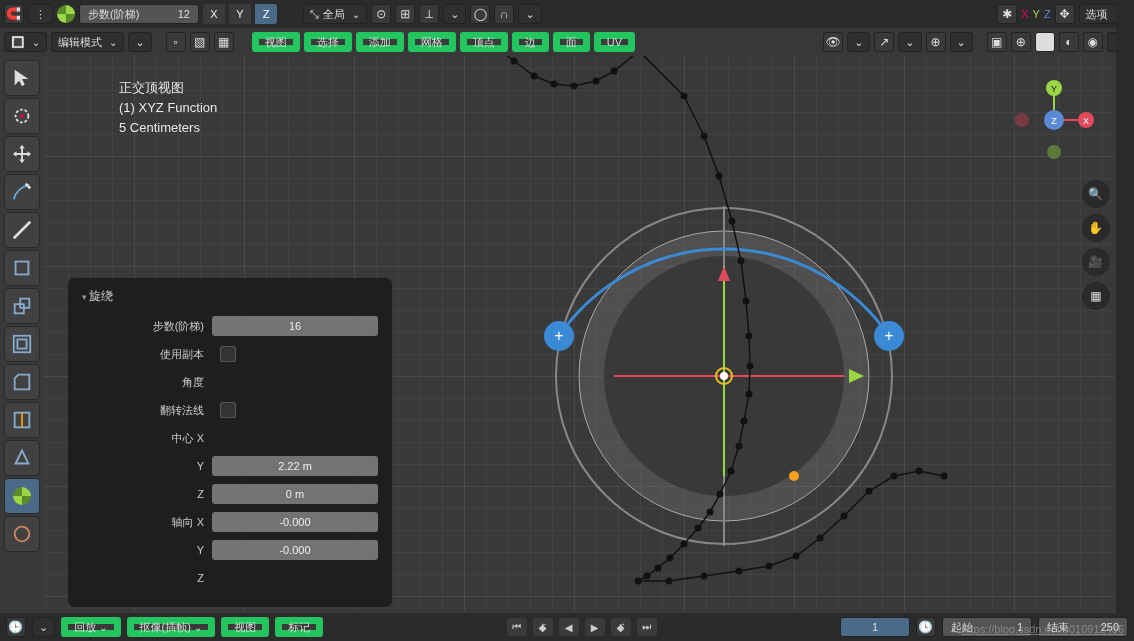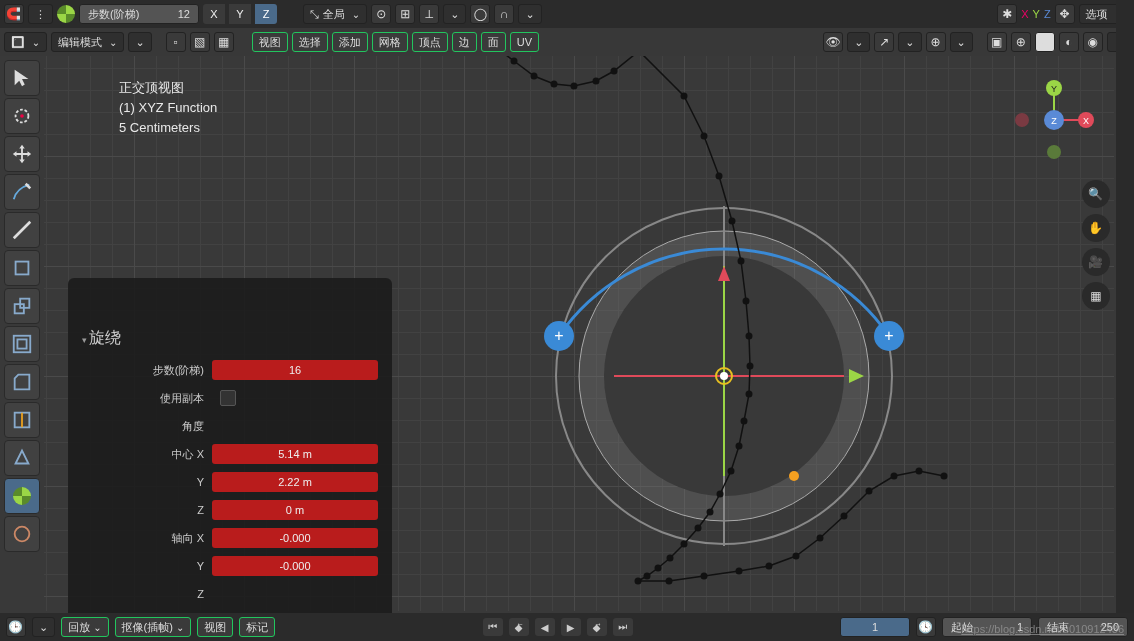--- a/index.html
+++ b/index.html
@@ -1,44 +1,44 @@
 <!DOCTYPE html>
 <html><head>
 <meta charset="utf-8">
 <style>
 * { box-sizing: border-box; margin: 0; padding: 0; font-family: sans-serif; }
 body { width: 1134px; height: 641px; background: #393939; color: #ddd; overflow: hidden; position: relative; font-size: 12px; }
 
 
 .topbar { height: 28px; background: #2b2b2b; display: flex; align-items: center; padding: 0 4px; gap: 4px; }
 .topbar2 { height: 28px; background: #383838; display: flex; align-items: center; padding: 0 4px; gap: 4px; }
-.btn { background: #3a3a3a; border: 1px solid #22c55e; color: #ddd; border-radius: 3px; height: 20px; display: inline-flex; align-items: center; justify-content: center; padding: 0 6px; font-size: 11px; cursor: pointer; }
+.btn { background: #3a3a3a; border: 7px solid #22c55e; color: #ddd; border-radius: 3px; height: 20px; display: inline-flex; align-items: center; justify-content: center; padding: 0 6px; font-size: 11px; cursor: pointer; }
 .dropdown { background: #2f2f2f; border: 1px solid #222; border-radius: 3px; height: 20px; display: inline-flex; align-items: center; padding: 0 6px; font-size: 11px; gap: 4px; }
 .numfield { background: #545454; border: 1px solid #222; border-radius: 3px; height: 20px; min-width: 120px; display: inline-flex; align-items: center; justify-content: space-between; padding: 0 8px; font-size: 11px; }
 .axis-x { background: #3a3a3a; color: #eee; border-radius: 3px 0 0 3px; width: 22px; height: 20px; display: inline-flex; align-items: center; justify-content: center; font-size: 11px; }
 .axis-y { background: #3a3a3a; color: #eee; border-radius: 0; width: 22px; height: 20px; display: inline-flex; align-items: center; justify-content: center; font-size: 11px; }
 .axis-z { background: #4a6a8a; color: #fff; border-radius: 0 3px 3px 0; width: 22px; height: 20px; display: inline-flex; align-items: center; justify-content: center; font-size: 11px; }
 .icon-btn { width: 20px; height: 20px; background: #3a3a3a; border: 1px solid #222; border-radius: 3px; display: inline-flex; align-items: center; justify-content: center; }
 .spacer { flex: 1; }
 
 
 .left-tools { position: absolute; left: 0; top: 56px; width: 44px; background: transparent; display: flex; flex-direction: column; gap: 2px; padding: 4px; }
 .tool { width: 36px; height: 36px; background: #414141; border-radius: 4px; display: flex; align-items: center; justify-content: center; border: 1px solid #2a2a2a; }
 .tool.active { background: #4a6a8a; }
 .tool svg { width: 22px; height: 22px; }
 
 
 .overlay-text { position: absolute; left: 76px; top: 78px; color: #e8e8e8; font-size: 13px; line-height: 20px; margin-left: 43px; }
 
 
 .op-panel { position: absolute; left: 68px; top: 278px; width: 324px; background: rgba(28,28,28,0.92); border-radius: 6px; padding: 10px 14px 14px; }
-.op-title { font-size: 16px; color: #ccc; margin-bottom: 8px; margin-top: 40px; }
+.op-title { font-size: 12px; color: #ccc; margin-bottom: 8px; }
 .op-row { display: flex; align-items: center; height: 26px; margin-bottom: 2px; }
 .op-label { width: 130px; text-align: right; padding-right: 8px; font-size: 11px; color: #ccc; }
-.op-field { flex: 1; background: #b91c1c; border-radius: 3px; height: 20px; display: flex; align-items: center; justify-content: center; font-size: 11px; color: #eee; }
+.op-field { flex: 1; background: #737373; border-radius: 3px; height: 20px; display: flex; align-items: center; justify-content: center; font-size: 11px; color: #eee; }
 .op-check { width: 16px; height: 16px; background: #333; border: 1px solid #555; border-radius: 2px; margin-left: 8px; }
 .op-check.checked { background: #4a82c4; }
 .op-check.checked::after { content: "✓"; color: #fff; font-size: 10px; display: block; text-align: center; line-height: 14px; }
 
 
 .viewport { position: absolute; left: 44px; top: 56px; right: 20px; bottom: 30px; }
 .viewport svg { width: 100%; height: 100%; }
 
 
 .right-tools { position: absolute; right: 24px; top: 180px; display: flex; flex-direction: column; gap: 6px; }
@@ -302,22 +302,25 @@
     <div class="op-field">16</div>
   </div>
   <div class="op-row">
     <div class="op-label">使用副本</div>
     <div class="op-check"></div>
   </div>
   <div class="op-row">
     <div class="op-label">角度</div>
   </div>
   <div class="op-row">
+    <div class="op-label">翻转法线</div>
+    <div class="op-check"></div>
+  </div>
+  <div class="op-row">
     <div class="op-label">中心 X</div>
-    <div class="op-field">5.14 m</div>
   </div>
   <div class="op-row">
     <div class="op-label">Y</div>
     <div class="op-field">2.22 m</div>
   </div>
   <div class="op-row">
     <div class="op-label">Z</div>
     <div class="op-field">0 m</div>
   </div>
   <div class="op-row">

